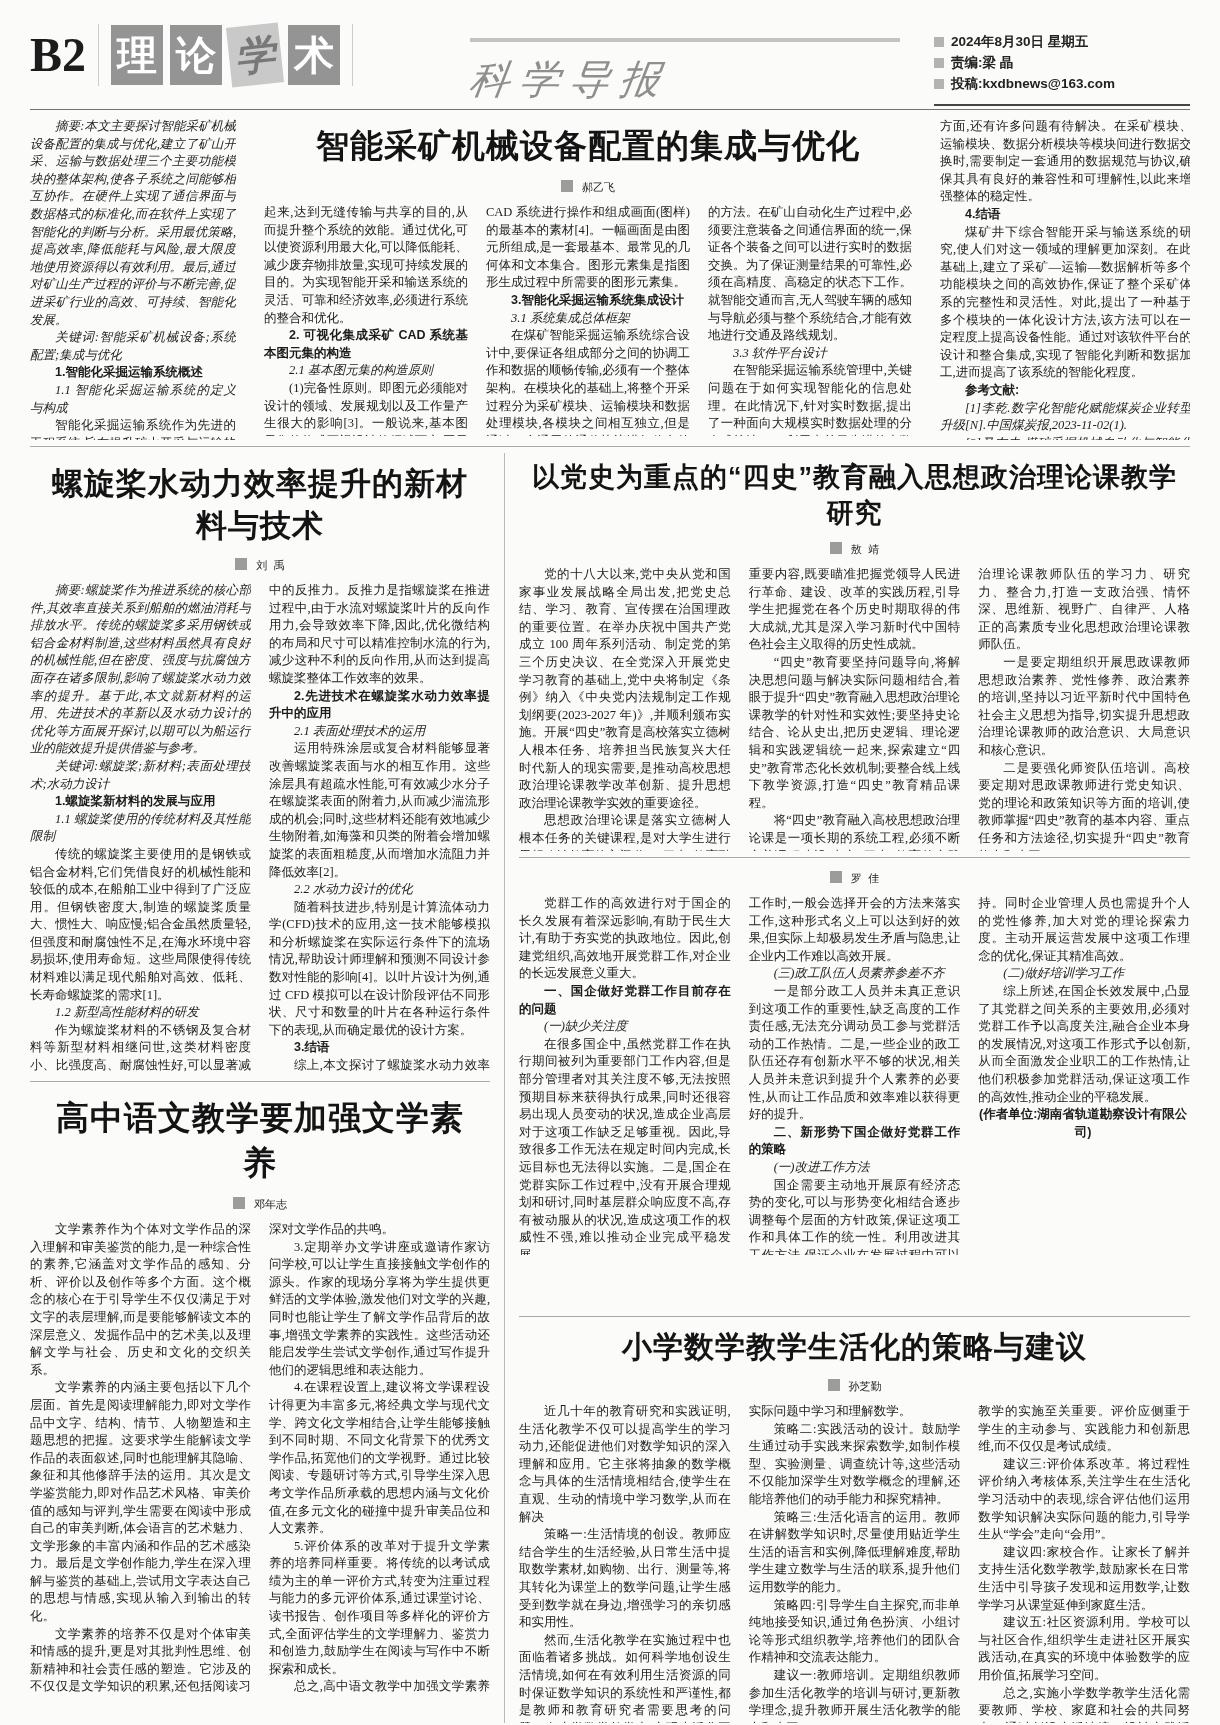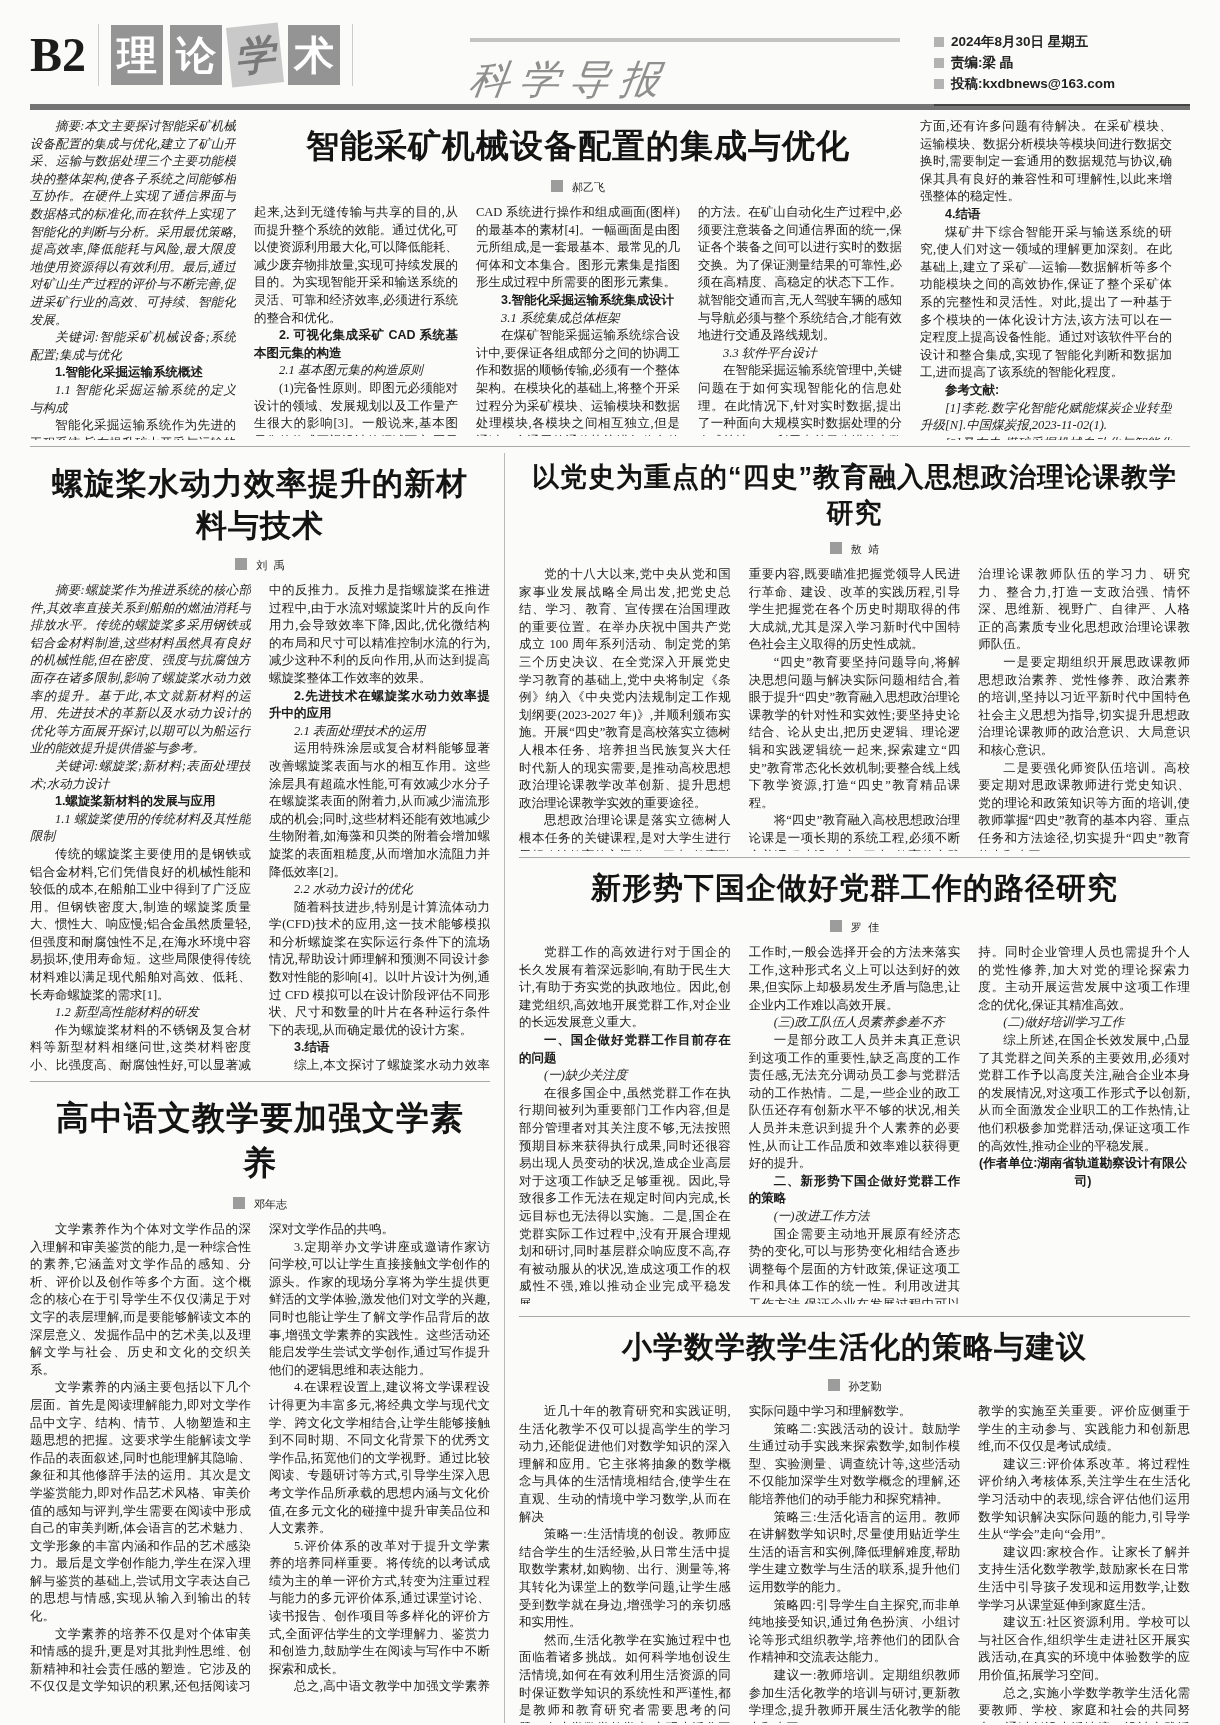--- a/index.html
+++ b/index.html
@@ -1,21 +1,21 @@
 <!DOCTYPE html>
 <html><head>
 <meta charset="utf-8">
 <style>
   html,body{margin:0;padding:0;}
   body{width:1220px;height:1725px;background:#fbfbfa;color:#1c1c1c;overflow:hidden;
        font-family:"Liberation Serif","DejaVu Serif",serif;}
   .page{box-sizing:border-box;width:1220px;height:1725px;padding:24px 30px 0;}
 
   
-  .hdr{display:flex;align-items:flex-start;height:86px;border-bottom:6px solid #737373;box-sizing:border-box;justify-content:flex-end;}
+  .hdr{display:flex;align-items:flex-start;height:86px;border-bottom:1px solid #737373;box-sizing:border-box;justify-content:flex-end;}
   .hdr-left{display:flex;align-items:center;gap:12px;}
   .edition{font-size:48px;font-weight:bold;line-height:60px;font-family:"Liberation Serif",serif;}
   .vline{width:1px;height:62px;background:#cccccc;}
   .sec-boxes{display:flex;gap:7px;align-items:center;}
   .sec-box{width:52px;height:60px;background:#949494;color:#ffffff;display:flex;align-items:center;justify-content:center;
            font-family:"Liberation Sans","DejaVu Sans",sans-serif;font-weight:bold;font-size:40px;}
   .sec-box.light{background:#c9c9c9;color:#787878;font-family:"DejaVu Serif",serif;font-style:italic;transform:rotate(-6deg);}
   .hdr-right{margin-left:auto;display:flex;align-items:flex-start;gap:34px;}
   .mast-wrap{padding-top:14px;}
   .gray-rule{width:430px;height:4px;background:#c3c3c3;margin-bottom:10px;}
@@ -35,21 +35,21 @@
   .t-p{text-indent:2em;}
   .t-cont{text-indent:0;}
   .t-h{font-weight:bold;text-indent:2em;font-family:"Liberation Sans","DejaVu Sans",sans-serif;font-size:12.5px;}
   .t-sub{font-style:italic;text-indent:2em;}
   .t-abs,.t-kw{font-style:italic;text-indent:2em;}
   .t-ref{font-style:italic;text-indent:2em;font-size:12px;}
   .t-affil{text-indent:0 !important;text-align:center;font-weight:bold;font-family:"Liberation Sans",sans-serif;font-size:12.5px;padding-right:2px;}
 
   
   .a1{height:330px;overflow:hidden;padding-top:8px;box-sizing:border-box;}
-  .a1-flex{display:flex;gap:18px;height:100%;}
+  .a1-flex{display:flex;gap:28px;height:100%;}
   .a1-abs{width:206px;flex:none;}
   .a1-mid{width:648px;flex:none;}
   .a1-mid .art-title{font-size:33px;margin-top:6px;}
   .a1-mid .cols{height:232px;margin-top:2px;}
   .a1-c5{width:252px;flex:none;}
   hr.full{border:none;border-top:1px solid #a8a8a6;margin:6px 0;}
 
   
   .band{display:flex;margin-top:2px;}
   .band-left{width:460px;flex:none;}
@@ -239,21 +239,20 @@
               <p class="t-cont">治理论课教师队伍的学习力、研究力、整合力,打造一支政治强、情怀深、思维新、视野广、自律严、人格正的高素质专业化思想政治理论课教师队伍。</p>
               <p class="t-p">一是要定期组织开展思政课教师思想政治素养、党性修养、政治素养的培训,坚持以习近平新时代中国特色社会主义思想为指导,切实提升思想政治理论课教师的政治意识、大局意识和核心意识。</p>
               <p class="t-p">二是要强化师资队伍培训。高校要定期对思政课教师进行党史知识、党的理论和政策知识等方面的培训,使教师掌握“四史”教育的基本内容、重点任务和方法途径,切实提升“四史”教育能力和水平。</p>
             </div>
         </div>
       </section>
 
       <hr class="part">
 
       <section class="a4">
-        <h1 class="art-title">新形势下国企做好党群工作的路径研究</h1>
         <div class="byline">
           <span class="sq"></span><span>罗 佳</span>
         </div>
         <div class="cols">
           <div class="col">
               <p class="t-p">党群工作的高效进行对于国企的长久发展有着深远影响,有助于民生大计,有助于夯实党的执政地位。因此,创建党组织,高效地开展党群工作,对企业的长远发展意义重大。</p>
               <p class="t-h">一、国企做好党群工作目前存在的问题</p>
               <p class="t-sub">(一)缺少关注度</p>
               <p class="t-p">在很多国企中,虽然党群工作在执行期间被列为重要部门工作内容,但是部分管理者对其关注度不够,无法按照预期目标来获得执行成果,同时还很容易出现人员变动的状况,造成企业高层对于这项工作缺乏足够重视。因此,导致很多工作无法在规定时间内完成,长远目标也无法得以实施。二是,国企在党群实际工作过程中,没有开展合理规划和研讨,同时基层群众响应度不高,存有被动服从的状况,造成这项工作的权威性不强,难以推动企业完成平稳发展。</p>
             </div>

